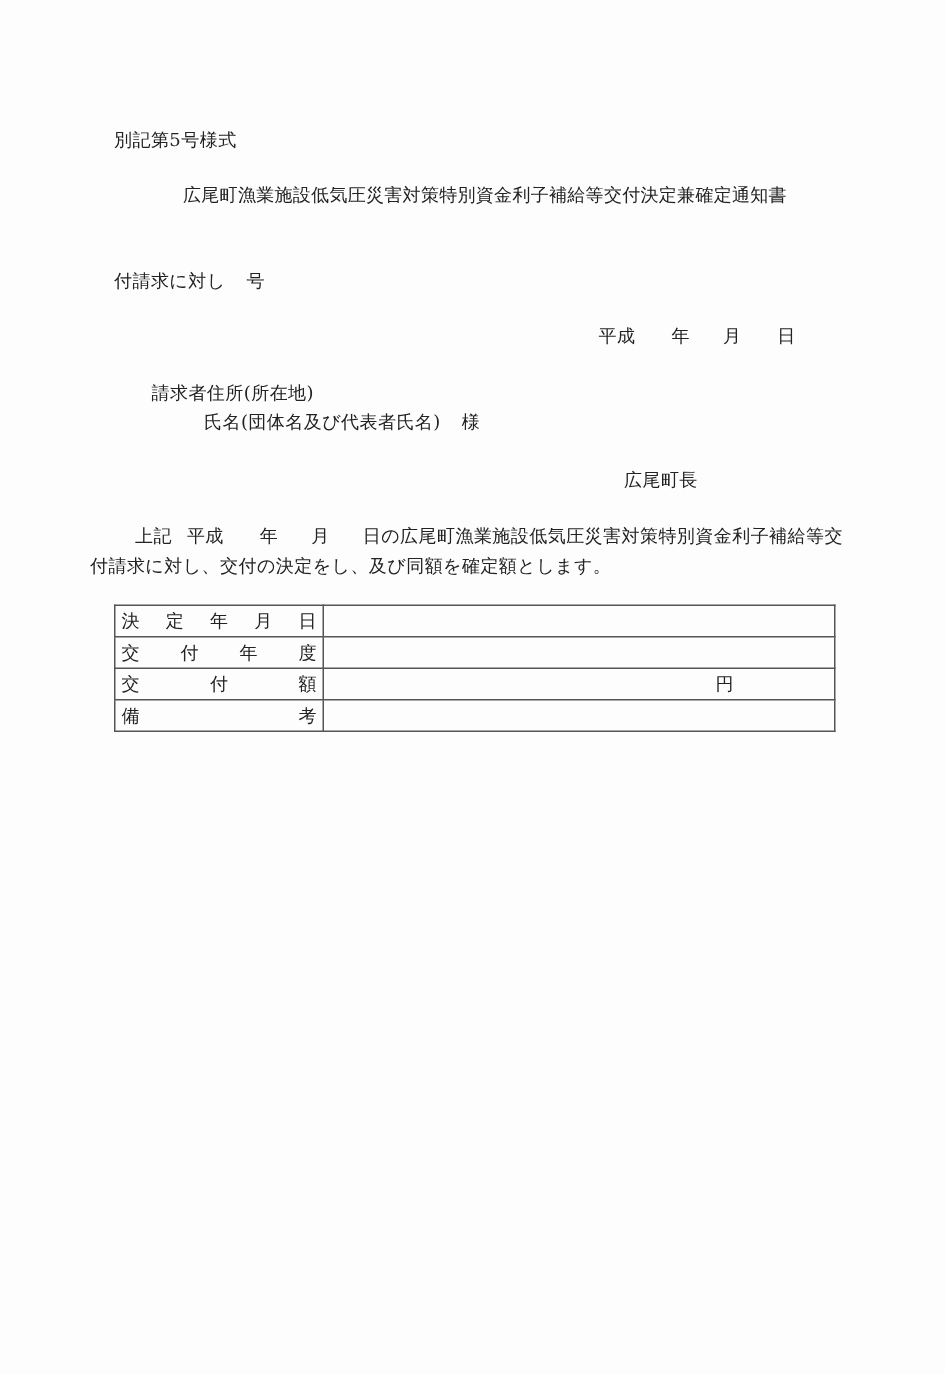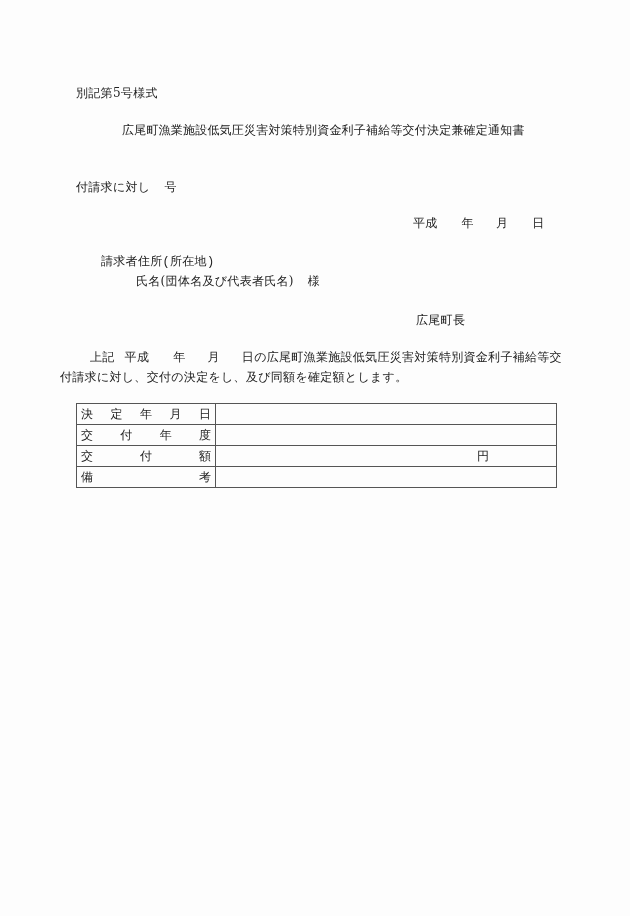--- a/index.html
+++ b/index.html
@@ -6,23 +6,23 @@
     body {
       width: 630px; height: 916px; position: relative; overflow: hidden;
       font-family: "DejaVu Serif", "Liberation Serif", serif;
       color: #222; font-size: 12px;
     }
     .t { position: absolute; white-space: nowrap; line-height: 14px; letter-spacing: 0.3px; text-align: right; }
     .form-no { left: 76px; top: 86px; }
     .title { left: 122px; top: 123px; letter-spacing: 0.2px; }
     .order-no { left: 76px; top: 180px; }
     .order-no .gap { display: inline-block; width: 14px; }
-    .date { left: 413px; top: 217px; font-family: Liberation Mono, monospace; }
+    .date { left: 399px; top: 217px; }
     .date span { display: inline-block; }
-    .addr { left: 101px; top: 255px; font-family: Liberation Mono, monospace; }
+    .addr { left: 101px; top: 255px; }
     .name { left: 136px; top: 274px; }
     .name .gap { display: inline-block; width: 14px; }
     .mayor { left: 384px; top: 313px; margin-left: 32px; }
     .body1 { left: 90px; top: 350px; }
     .body2 { left: 60px; top: 370px; }
     .gap2 { display: inline-block; }
     table.info {
       position: absolute; left: 76px; top: 403px; width: 481px;
       border-collapse: collapse; table-layout: fixed;
     }

